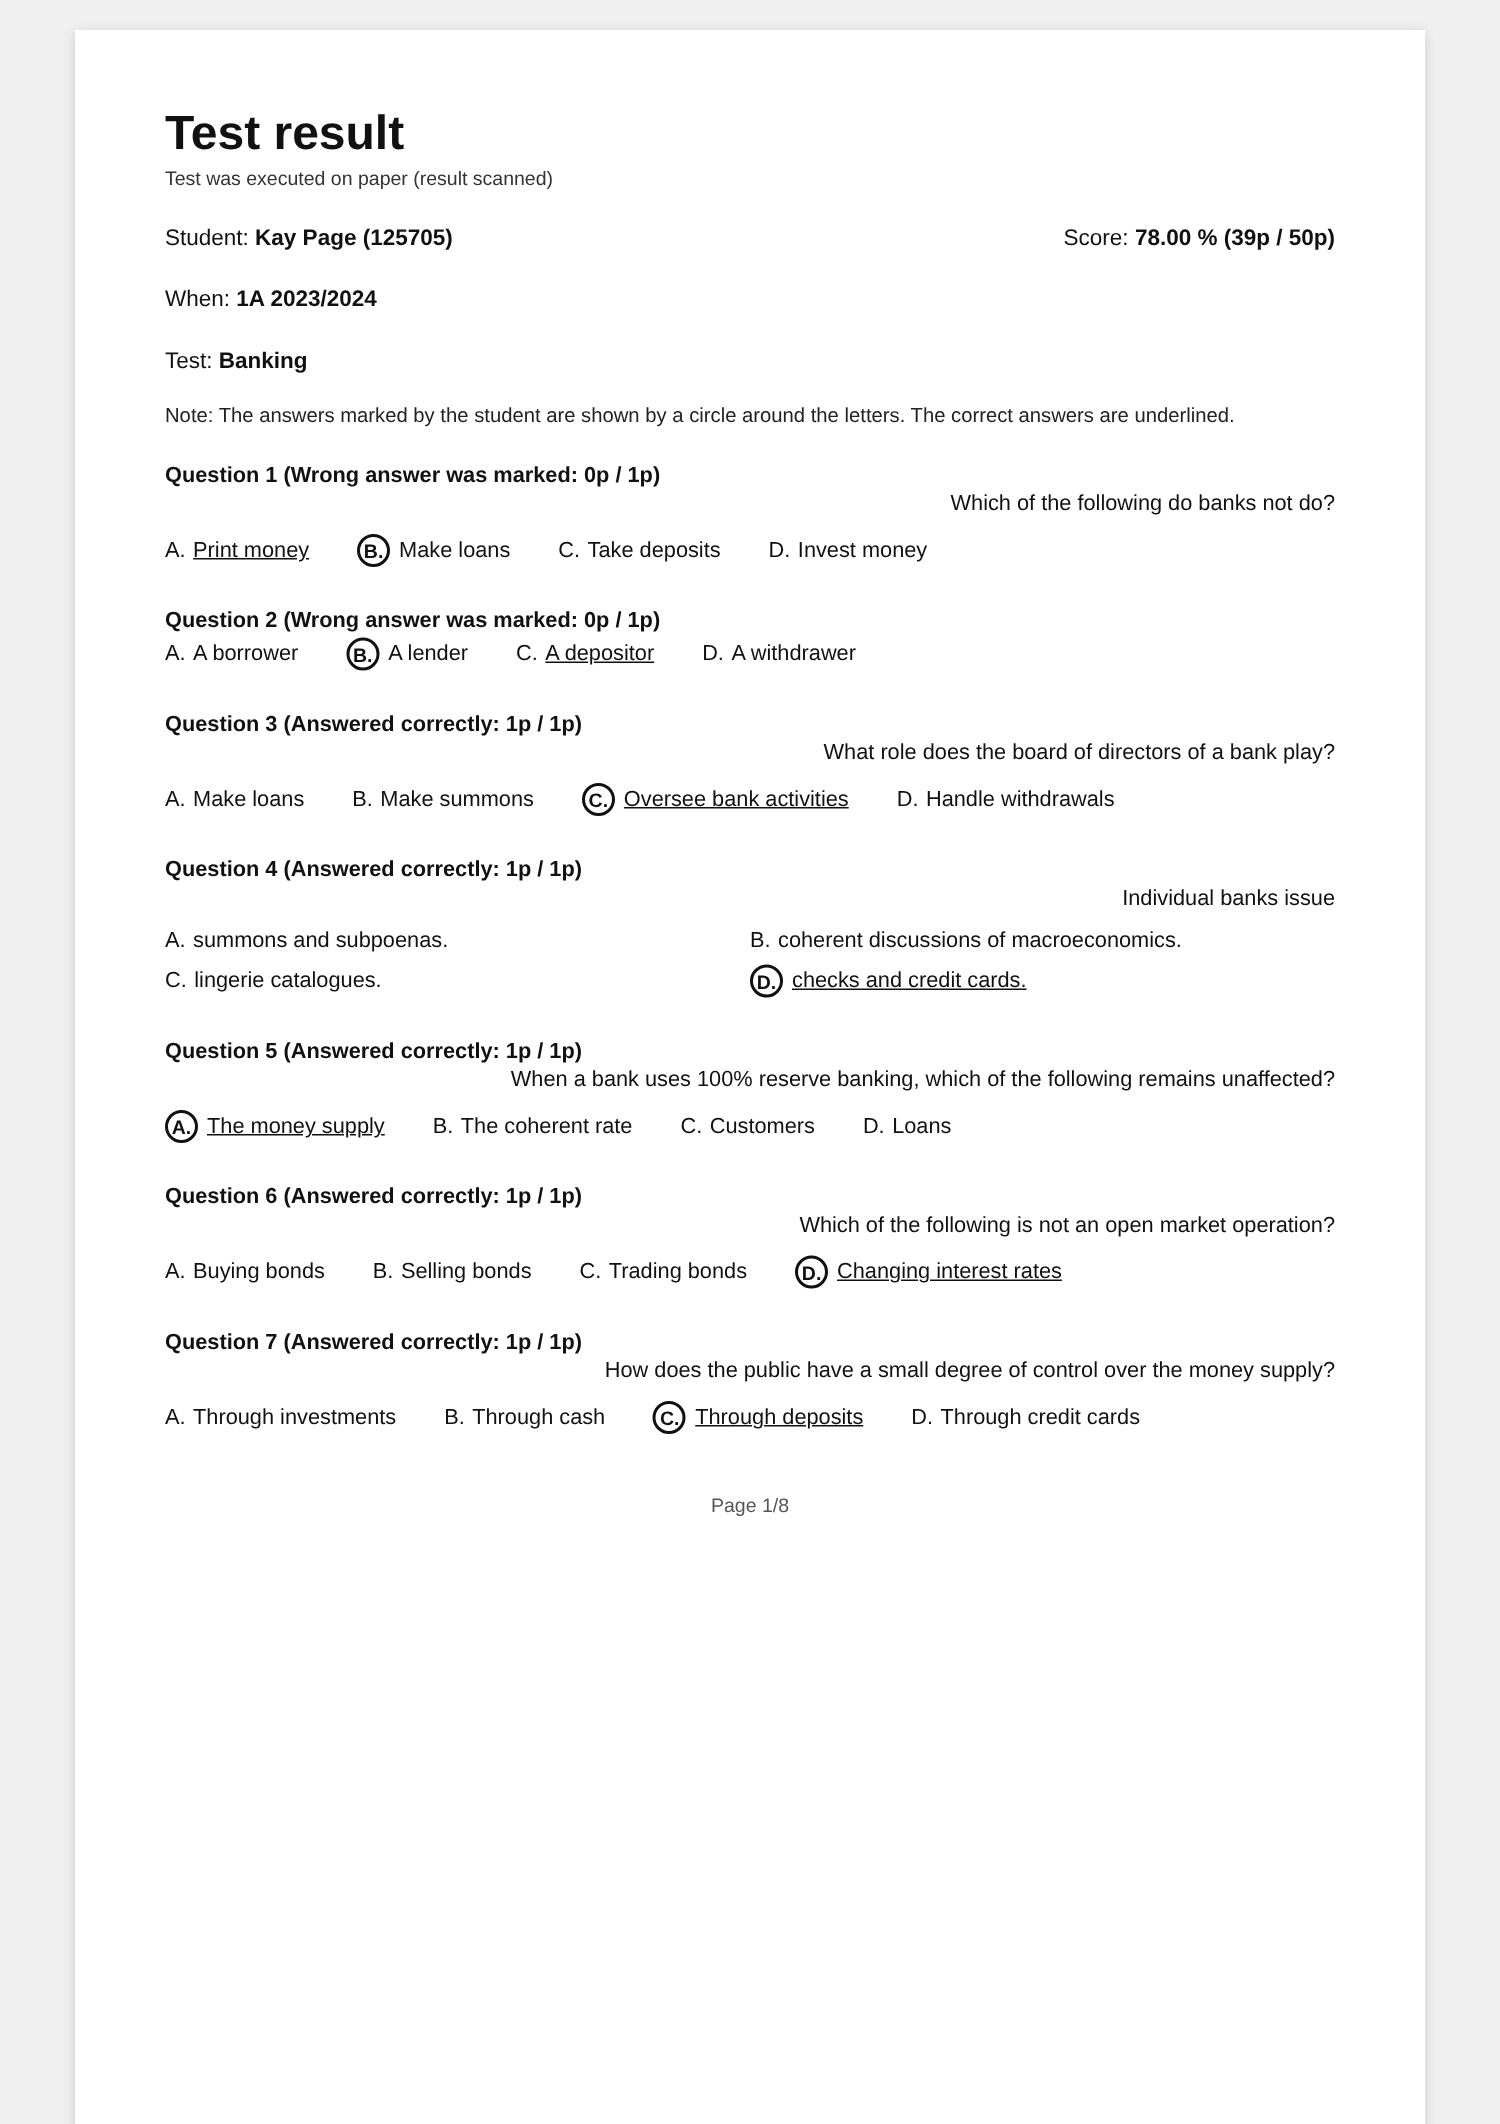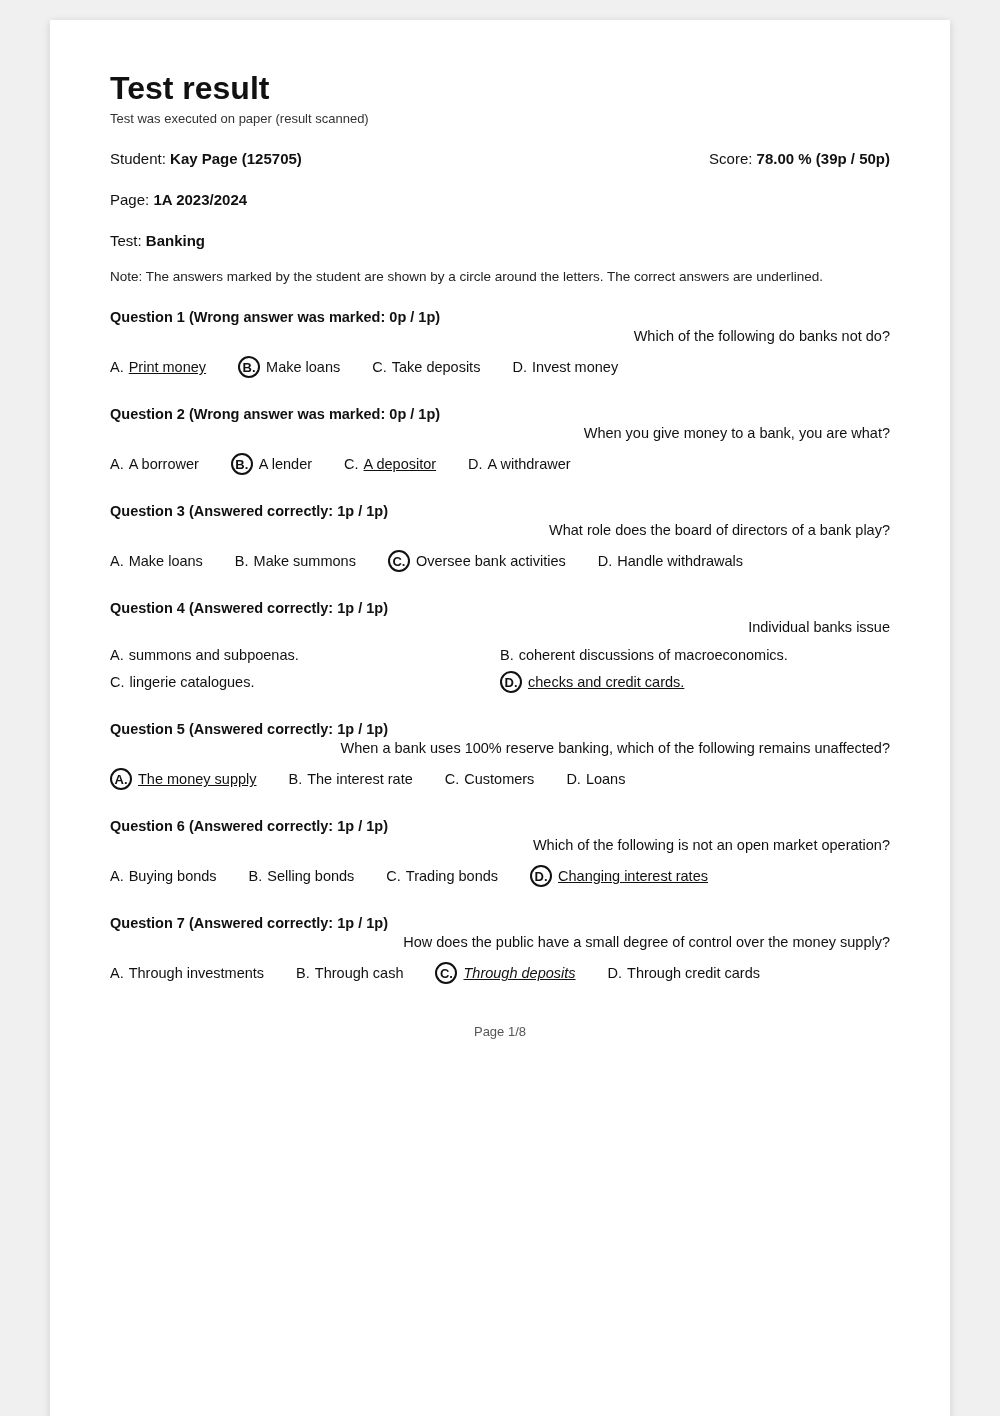--- a/index.html
+++ b/index.html
@@ -122,21 +122,21 @@
         <span class="label">Student:</span>
         <span class="value">Kay Page (125705)</span>
       </span>
       <span>
         <span class="label">Score:</span>
         <span class="value">78.00 % (39p / 50p)</span>
       </span>
     </div>
     <div class="info-row">
       <span>
-        <span class="label">Page:</span>
+        <span class="label">When:</span>
         <span class="value">1A 2023/2024</span>
       </span>
     </div>
     <div class="info-row">
       <span>
         <span class="label">Test:</span>
         <span class="value">Banking</span>
       </span>
     </div>
   </div>
@@ -161,21 +161,20 @@
             <span>Take deposits</span>
           </div>
           <div class="option">
             <span class="opt-letter">D.</span>
             <span>Invest money</span>
           </div>
         </div>
       </div>
       <div class="question-block">
         <div class="question-header">Question 2 (Wrong answer was marked: 0p / 1p)</div>
-        <div class="question-text">When you give money to a bank, you are what?</div>
         <div class="options-row">
           <div class="option">
             <span class="opt-letter">A.</span>
             <span>A borrower</span>
           </div>
           <div class="option circled">
             <span class="opt-letter">B.</span>
             <span>A lender</span>
           </div>
           <div class="option">
@@ -195,21 +194,21 @@
           <div class="option">
             <span class="opt-letter">A.</span>
             <span>Make loans</span>
           </div>
           <div class="option">
             <span class="opt-letter">B.</span>
             <span>Make summons</span>
           </div>
           <div class="option circled">
             <span class="opt-letter">C.</span>
-            <span style="">Oversee bank activities</span>
+            <span style="text-decoration: underline;">Oversee bank activities</span>
           </div>
           <div class="option">
             <span class="opt-letter">D.</span>
             <span>Handle withdrawals</span>
           </div>
         </div>
       </div>
       <div class="question-block">
         <div class="question-header">Question 4 (Answered correctly: 1p / 1p)</div>
         <div class="question-text">Individual banks issue</div>
@@ -235,21 +234,21 @@
       <div class="question-block">
         <div class="question-header">Question 5 (Answered correctly: 1p / 1p)</div>
         <div class="question-text">When a bank uses 100% reserve banking, which of the following remains unaffected?</div>
         <div class="options-row">
           <div class="option circled">
             <span class="opt-letter">A.</span>
             <span style="text-decoration: underline;">The money supply</span>
           </div>
           <div class="option">
             <span class="opt-letter">B.</span>
-            <span>The interest rate</span>
+            <span>The coherent rate</span>
           </div>
           <div class="option">
             <span class="opt-letter">C.</span>
             <span>Customers</span>
           </div>
           <div class="option">
             <span class="opt-letter">D.</span>
             <span>Loans</span>
           </div>
         </div>
@@ -283,21 +282,21 @@
           <div class="option">
             <span class="opt-letter">A.</span>
             <span>Through investments</span>
           </div>
           <div class="option">
             <span class="opt-letter">B.</span>
             <span>Through cash</span>
           </div>
           <div class="option circled">
             <span class="opt-letter">C.</span>
-            <span style="text-decoration: underline; font-style: italic;">Through deposits</span>
+            <span style="text-decoration: underline;">Through deposits</span>
           </div>
           <div class="option">
             <span class="opt-letter">D.</span>
             <span>Through credit cards</span>
           </div>
         </div>
       </div>
     </div>
 
   <div class="page-footer">Page 1/8</div>

